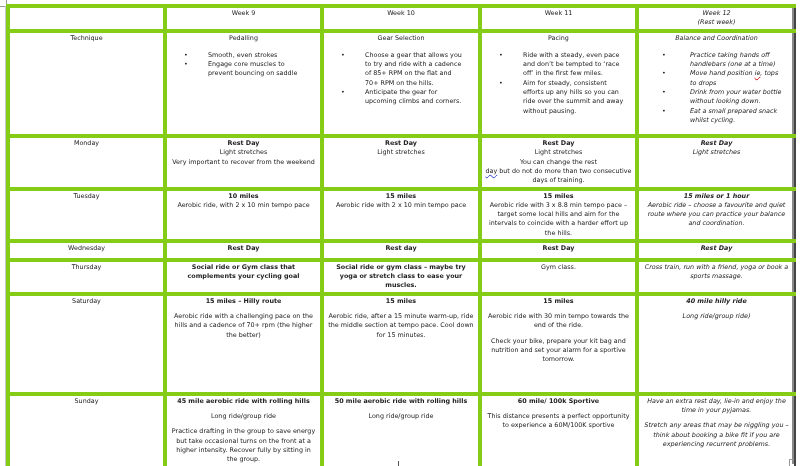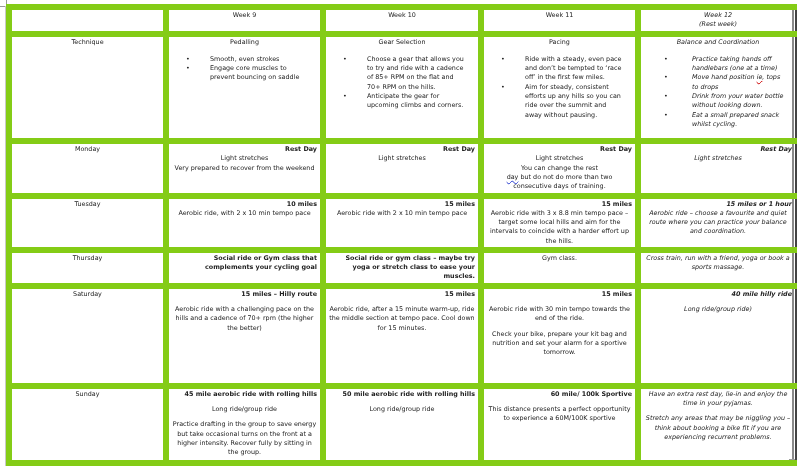--- a/index.html
+++ b/index.html
@@ -7,24 +7,24 @@
          font-family:"DejaVu Sans", sans-serif; color:#222; }
   .page-corner { position:absolute; left:0; top:0; width:6px; height:6px;
                  border-right:1px solid #999; border-bottom:1px solid #999; }
   .page-corner-br { position:absolute; right:4px; bottom:0; width:6px; height:6px;
                     border-left:1px solid #999; border-top:1px solid #999; }
   .page-edge-left { position:absolute; left:5px; top:6px; width:1px; height:460px; background:#c8c8c8; }
   .page-edge-right { position:absolute; right:6px; top:4px; width:2px; height:460px; background:#8a8a8a; }
   .col-marker { position:absolute; left:398px; top:461px; width:1px; height:5px; background:#555; }
   table.plan { position:absolute; left:6px; top:4px; width:787px;
                border-collapse:collapse; table-layout:fixed; font-size:6.4px; line-height:1.45; }
-  table.plan td { border:6px solid #84cc16; vertical-align:top; padding:1px 3px;
+  table.plan td { border:4px solid #84cc16; vertical-align:top; padding:1px 3px;
                   text-align:center; overflow:hidden; }
   table.plan td.rowlabel { text-align:center; }
-  .b { font-weight:bold;text-align:right; }
+  .b { font-weight:bold; }
   .gap { height:6px; }
   ul.bul { margin:8px; padding:0; list-style:none; text-align:left; }
   ul.bul li { position:relative; padding-left:30px; }
   ul.bul li::before { content:"\2022"; position:absolute; left:6px; top:0; }
   ul.bul.indent li { padding-left:40px; }
   ul.bul.indent li::before { left:12px; }
   .left { text-align:center; }
   .squig { text-decoration:underline wavy #c00; text-decoration-thickness:0.5px; }
   .squig-blue { text-decoration:underline wavy #2a3fd0; text-decoration-thickness:0.5px; }
   .thick-r { border-right:2px solid #444 !important;font-style:italic; }
@@ -91,21 +91,21 @@
         <li>Eat a small prepared snack whilst cycling.</li>
       </ul>
     </td>
   </tr>
 
   <tr style="height:48px">
     <td class="rowlabel">Monday</td>
     <td>
       <div class="b">Rest Day</div>
       <div>Light stretches</div>
-      <div>Very prepared to recover from the weekend</div>
+      <div>Very important to recover from the weekend</div>
     </td>
     <td>
       <div class="b">Rest Day</div>
       <div>Light stretches</div>
     </td>
     <td>
       <div class="b">Rest Day</div>
       <div>Light stretches</div>
       <div class="left">You can change the rest</div>
       <div class="left"><span class="squig-blue">day</span><span> but do not do more than two consecutive days of training.</span></div>
@@ -129,20 +129,35 @@
     <td>
       <div class="b">15 miles</div>
       <div>Aerobic ride with 3 x 8.8 min tempo pace – target some local hills and aim for the intervals to coincide with a harder effort up the hills.</div>
     </td>
     <td class="thick-r">
       <div class="b">15 miles or 1 hour</div>
       <div class="left">Aerobic ride – choose a favourite and quiet route where you can practice your balance and coordination.</div>
     </td>
   </tr>
 
+  <tr style="height:19px">
+    <td class="rowlabel">Wednesday</td>
+    <td>
+          <div class="b">Rest Day</div>
+        </td>
+    <td>
+          <div class="b">Rest day</div>
+        </td>
+    <td>
+          <div class="b">Rest Day</div>
+        </td>
+    <td class="thick-r">
+          <div class="b">Rest Day</div>
+        </td>
+  </tr>
 
   <tr style="height:20px">
     <td class="rowlabel">Thursday</td>
     <td>
           <div class="b">Social ride or Gym class that complements your cycling goal</div>
         </td>
     <td>
           <div class="b">Social ride or gym class – maybe try yoga or stretch class to ease your muscles.</div>
         </td>
     <td>

